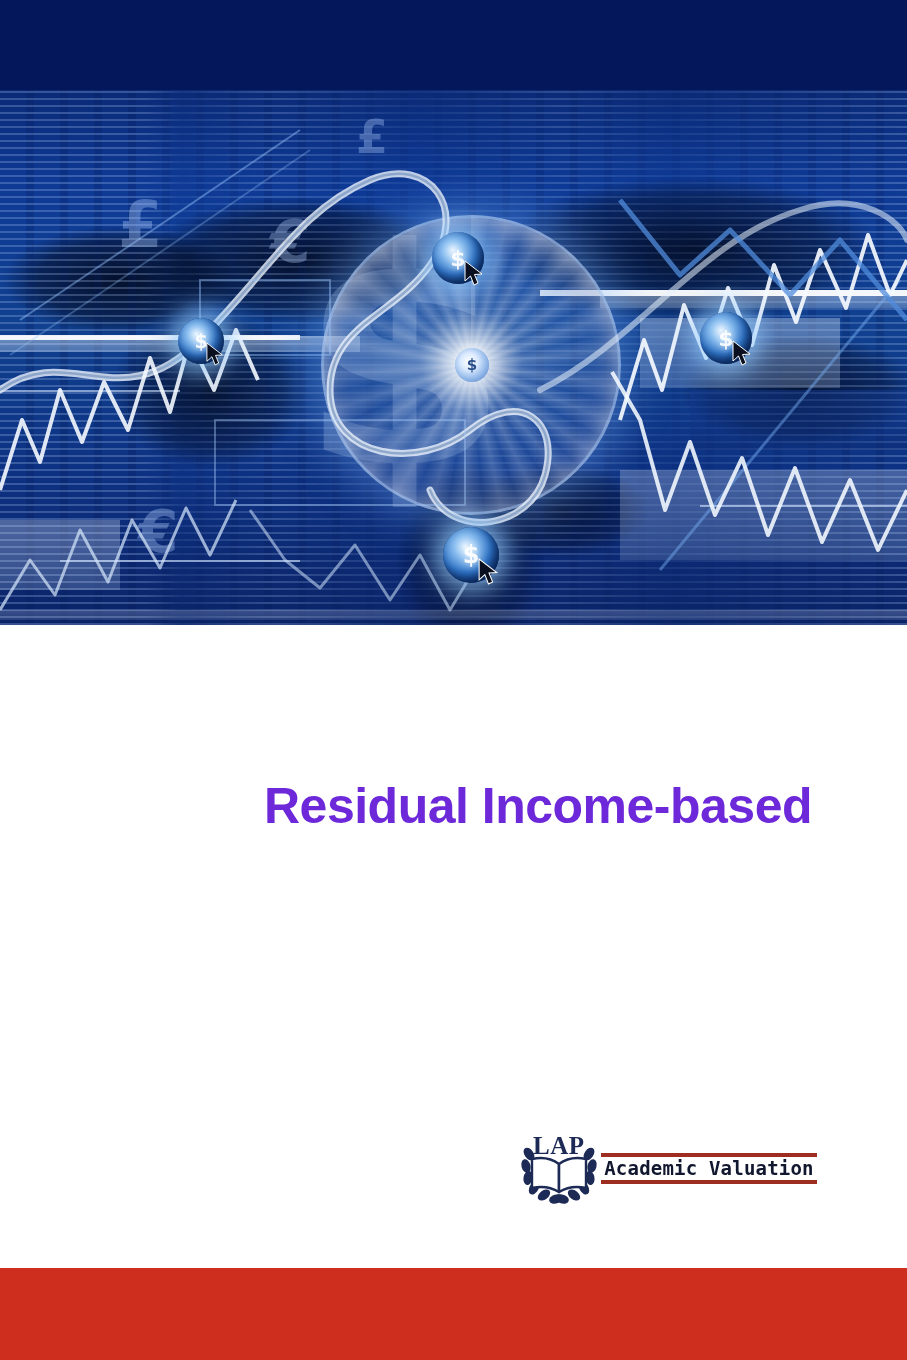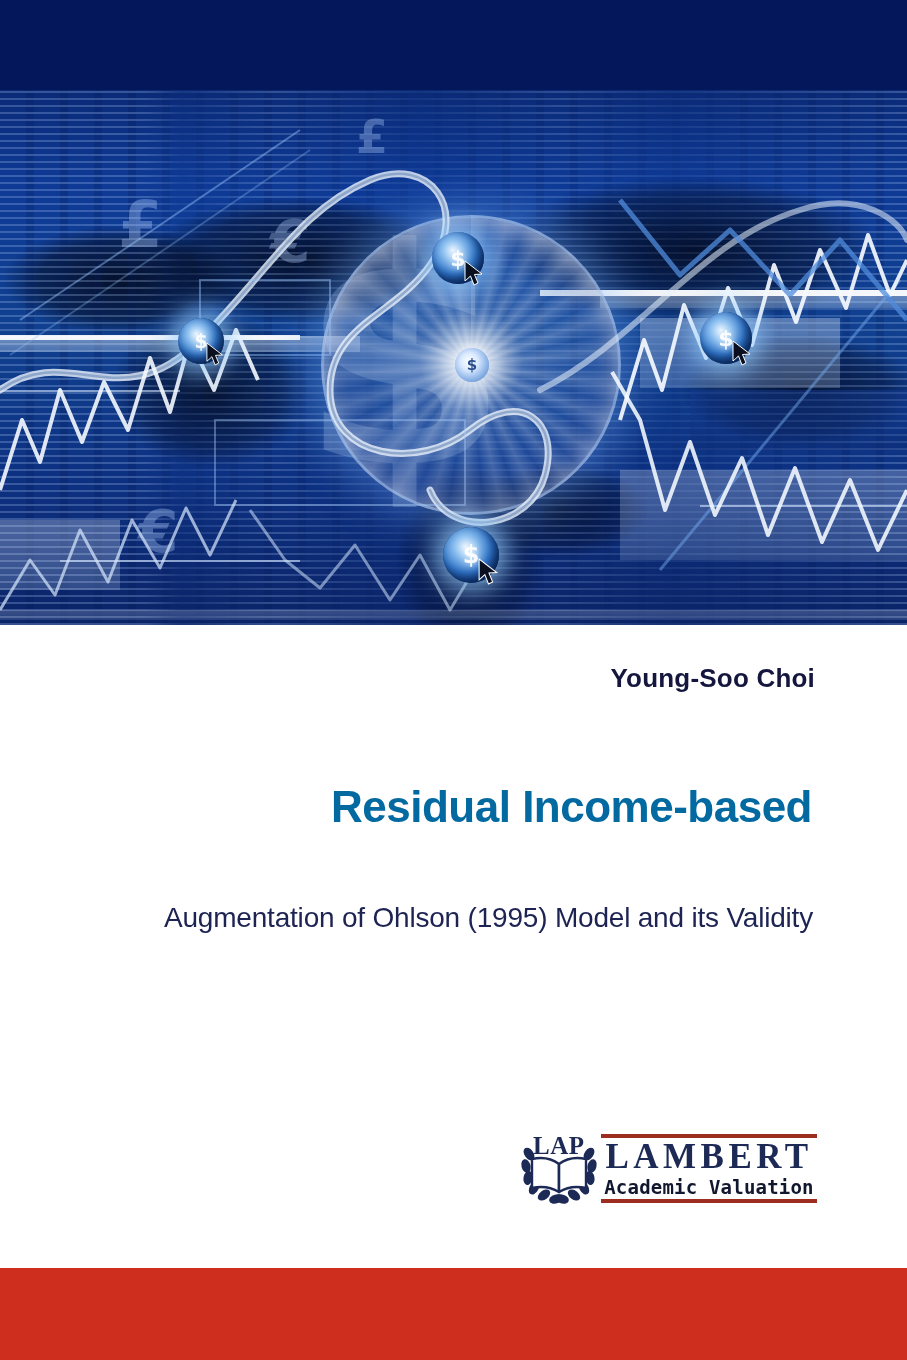--- a/index.html
+++ b/index.html
@@ -212,24 +212,24 @@
     font-weight: 700;
     color: #14163e;
     letter-spacing: .2px;
     white-space: nowrap;
   }
   .title {
     position: absolute;
     right: 95px; top: 778px;
     width: 740px;
     text-align: right;
-    font-size: 44px;
+    font-size: 50px;
     line-height: 57px;
     font-weight: 700;
-    color: #0369a1;
+    color: #6d28d9;
     letter-spacing: -.5px;
   }
   .title .line { display: block; }
   .subtitle {
     position: absolute;
     right: 94px; top: 902px;
     width: 760px;
     text-align: right;
     font-size: 28px;
     font-weight: 400;
@@ -380,27 +380,25 @@
 
     <div class="node" style="left:443px; top:437px; width:56px; height:56px;">
       <span class="glyph" style="font-size:24px;">$</span>
     </div>
     <svg class="cursor-arrow" style="left:478px; top:468px; width:23px; height:27px;" viewBox="0 0 22 26">
         <path d="M1 1 L1 21 L6.5 16 L10 25 L14 23 L10.5 14.5 L18 14 Z" fill="#0b1020" stroke="#ffffff" stroke-width="1"></path>
       </svg>
 
   </div>
 
-  <div class="author">Young-Soo Choi</div>
 
   <div class="title">
     <span class="line">Residual Income-based</span>
   </div>
 
-  <div class="subtitle">Augmentation of Ohlson (1995) Model and its Validity</div>
 
   <div class="publisher">
 
     <div class="lap-mark">
       <svg width="84" height="76" viewBox="0 0 84 76" aria-hidden="true">
 
         <g fill="#1c2a55">
           <ellipse cx="12" cy="24" rx="4.5" ry="7" transform="rotate(-35 12 24)"></ellipse>
           <ellipse cx="9" cy="36" rx="4.5" ry="7" transform="rotate(-15 9 36)"></ellipse>
           <ellipse cx="11" cy="48" rx="4.5" ry="7" transform="rotate(10 11 48)"></ellipse>
@@ -419,21 +417,20 @@
           <path d="M42 34 C34 28 24 27 15 29 L15 58 C24 56 34 57 42 62 Z" fill="#ffffff" stroke="#1c2a55" stroke-width="2.4" stroke-linejoin="round"></path>
           <path d="M42 34 C50 28 60 27 69 29 L69 58 C60 56 50 57 42 62 Z" fill="#ffffff" stroke="#1c2a55" stroke-width="2.4" stroke-linejoin="round"></path>
           <path d="M42 34 L42 62" stroke="#1c2a55" stroke-width="2.2"></path>
         </g>
       </svg>
       <div class="lap-text-word">LAP</div>
     </div>
 
     <div class="lambert-block">
       <div class="rule"></div>
-      <div class="lambert-word">LAMBERT</div>
       <div class="acad-word">Academic Valuation</div>
       <div class="rule"></div>
     </div>
 
   </div>
 
   <div class="bottom-band"></div>
 
 </div>
 

